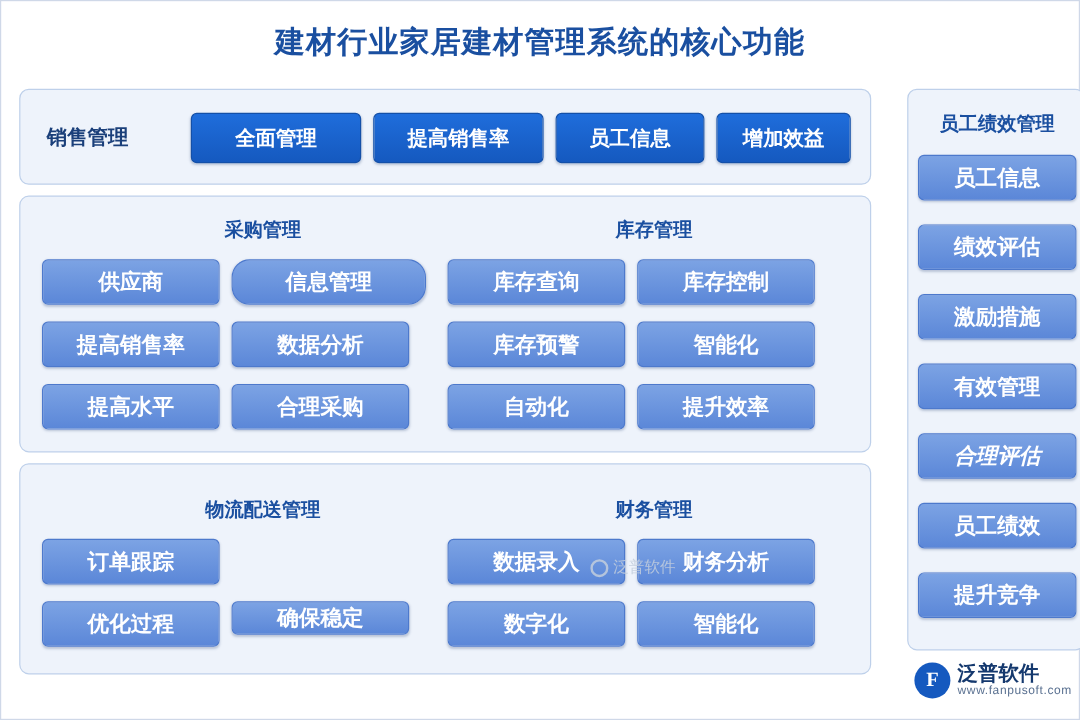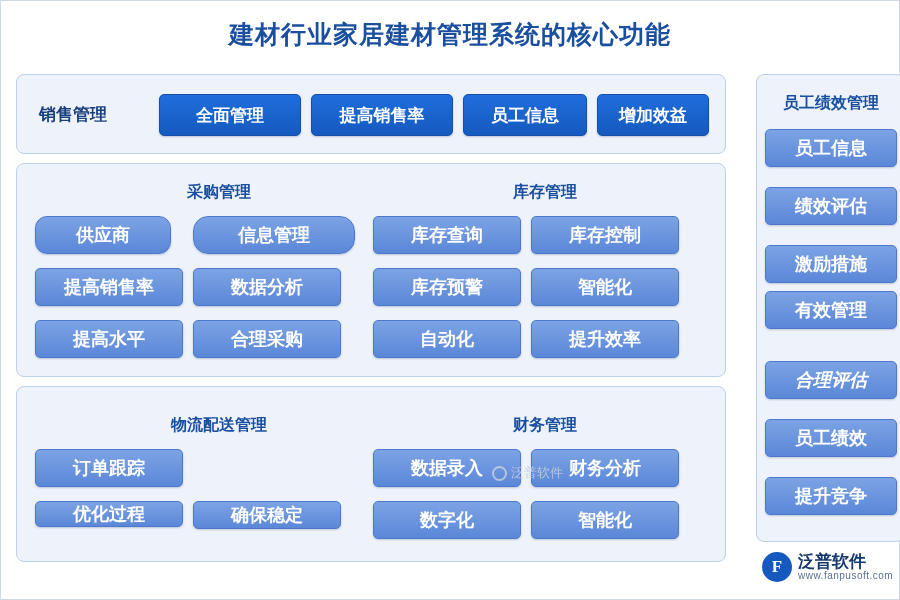--- a/index.html
+++ b/index.html
@@ -135,56 +135,56 @@
     <div class="chip dark" style="left:142px; top:19px; width:142px; height:42px;">全面管理</div>
     <div class="chip dark" style="left:294px; top:19px; width:142px; height:42px;">提高销售率</div>
     <div class="chip dark" style="left:446px; top:19px; width:124px; height:42px;">员工信息</div>
     <div class="chip dark" style="left:580px; top:19px; width:112px; height:42px;">增加效益</div>
   </div>
 
   <div class="panel" id="panel-mid">
     <div class="panel-title" style="left:112px; top:18px; width:180px;">采购管理</div>
     <div class="panel-title" style="left:438px; top:18px; width:180px;">库存管理</div>
 
-    <div class="chip light" style="left:18px;  top:52px;  width:136px; height:38px;border-radius:12px;">供应商</div>
+    <div class="chip light" style="left:18px;  top:52px;  width:148px; height:38px;">供应商</div>
     <div class="chip light" style="left:176px; top:52px;  width:162px; height:38px;border-radius:15px;">信息管理</div>
     <div class="chip light" style="left:18px;  top:104px; width:148px; height:38px;">提高销售率</div>
     <div class="chip light" style="left:176px; top:104px; width:148px; height:38px;">数据分析</div>
     <div class="chip light" style="left:18px;  top:156px; width:148px; height:38px;">提高水平</div>
     <div class="chip light" style="left:176px; top:156px; width:148px; height:38px;">合理采购</div>
 
     <div class="chip light" style="left:356px; top:52px;  width:148px; height:38px;">库存查询</div>
     <div class="chip light" style="left:514px; top:52px;  width:148px; height:38px;">库存控制</div>
     <div class="chip light" style="left:356px; top:104px; width:148px; height:38px;">库存预警</div>
     <div class="chip light" style="left:514px; top:104px; width:148px; height:38px;">智能化</div>
     <div class="chip light" style="left:356px; top:156px; width:148px; height:38px;">自动化</div>
     <div class="chip light" style="left:514px; top:156px; width:148px; height:38px;">提升效率</div>
   </div>
 
   <div class="panel" id="panel-bottom">
     <div class="panel-title" style="left:92px; top:28px; width:220px;">物流配送管理</div>
     <div class="panel-title" style="left:438px; top:28px; width:180px;">财务管理</div>
 
     <div class="chip light" style="left:18px;  top:62px;  width:148px; height:38px;">订单跟踪</div>
-    <div class="chip light" style="left:18px;  top:114px; width:148px; height:26px;">优化过程</div>
+    <div class="chip light" style="left:18px;  top:114px; width:148px; height:38px;">优化过程</div>
     <div class="chip light" style="left:176px; top:114px; width:148px; height:28px;">确保稳定</div>
 
     <div class="chip light" style="left:356px; top:62px;  width:148px; height:38px;">数据录入</div>
     <div class="chip light" style="left:514px; top:62px;  width:148px; height:38px;">财务分析</div>
     <div class="chip light" style="left:356px; top:114px; width:148px; height:38px;">数字化</div>
     <div class="chip light" style="left:514px; top:114px; width:148px; height:38px;">智能化</div>
   </div>
 
   <div class="panel" id="panel-staff">
     <div class="panel-title" style="left:0; top:18px; width:148px;">员工绩效管理</div>
 
     <div class="chip light" style="left:8px; top:54px;  width:132px; height:38px;">员工信息</div>
     <div class="chip light" style="left:8px; top:112px; width:132px; height:38px;">绩效评估</div>
     <div class="chip light" style="left:8px; top:170px; width:132px; height:38px;">激励措施</div>
-    <div class="chip light" style="left:8px; top:216px; width:132px; height:38px;">有效管理</div>
+    <div class="chip light" style="left:8px; top:228px; width:132px; height:38px;">有效管理</div>
     <div class="chip light" style="left:8px; top:286px; width:132px; height:38px;font-style:italic;">合理评估</div>
     <div class="chip light" style="left:8px; top:344px; width:132px; height:38px;">员工绩效</div>
     <div class="chip light" style="left:8px; top:402px; width:132px; height:38px;">提升竞争</div>
   </div>
 
   <div class="wm-center">
     <span class="wm-mark"></span>
     <span>泛普软件</span>
   </div>
 

